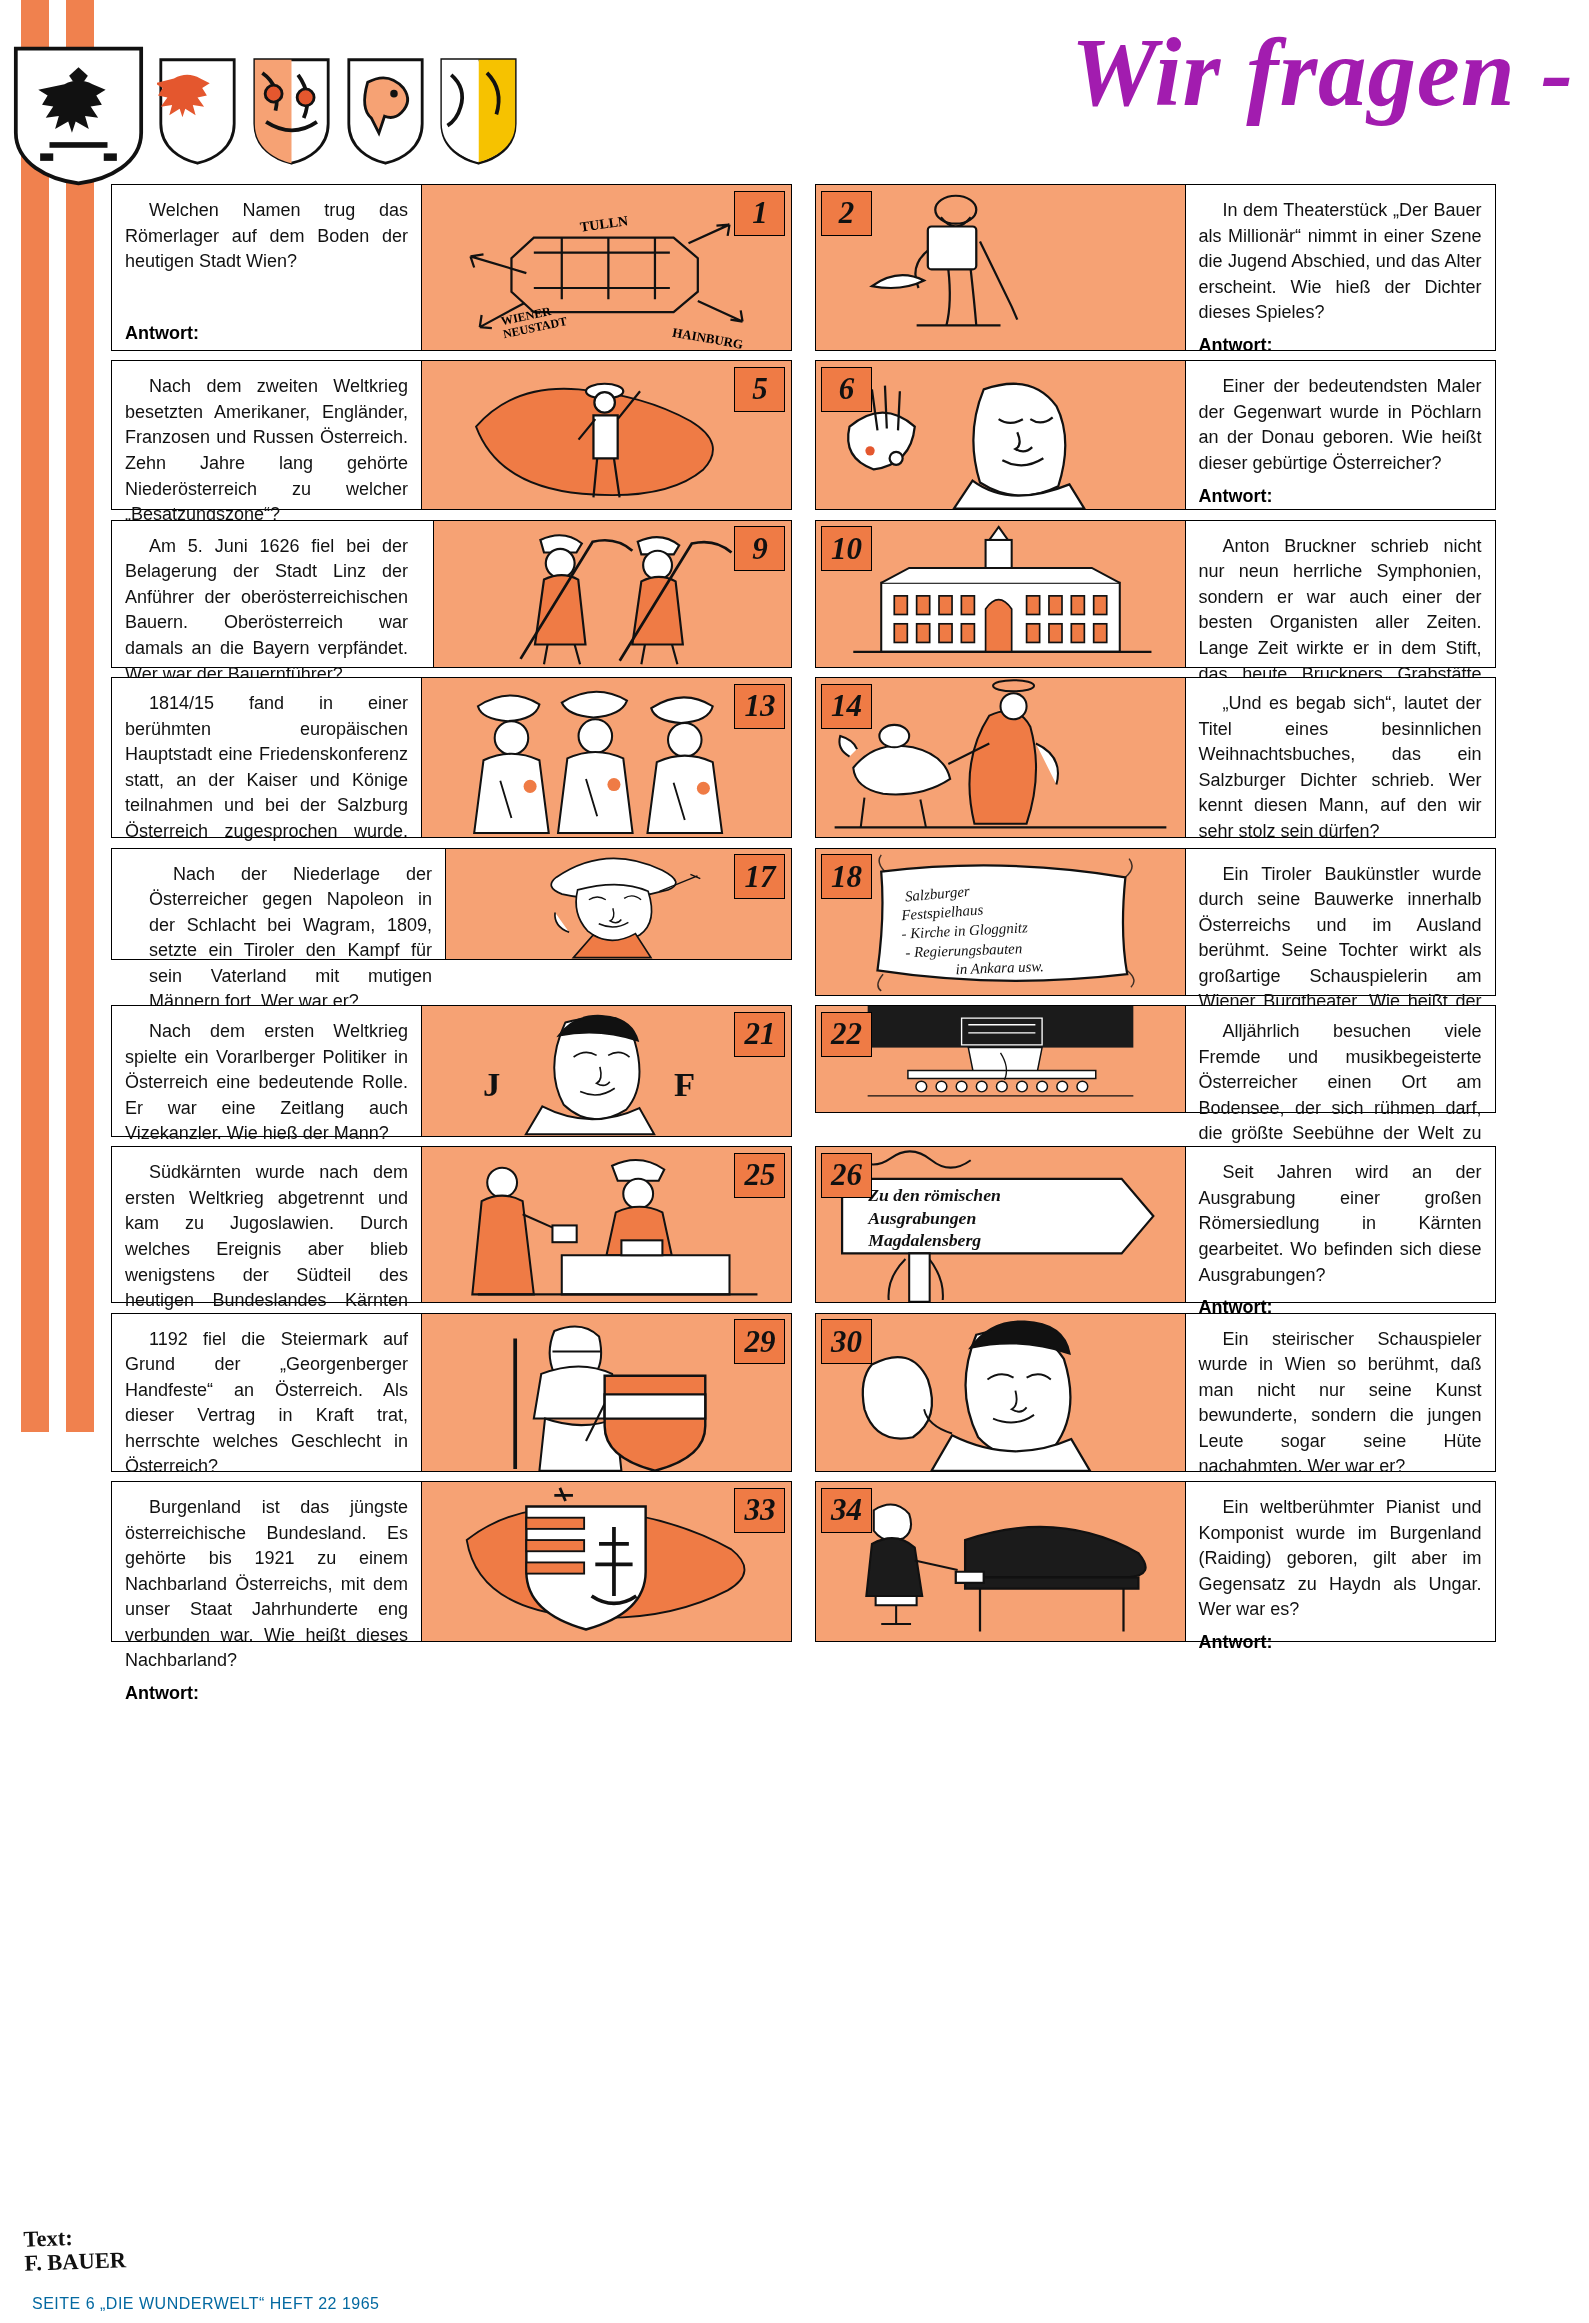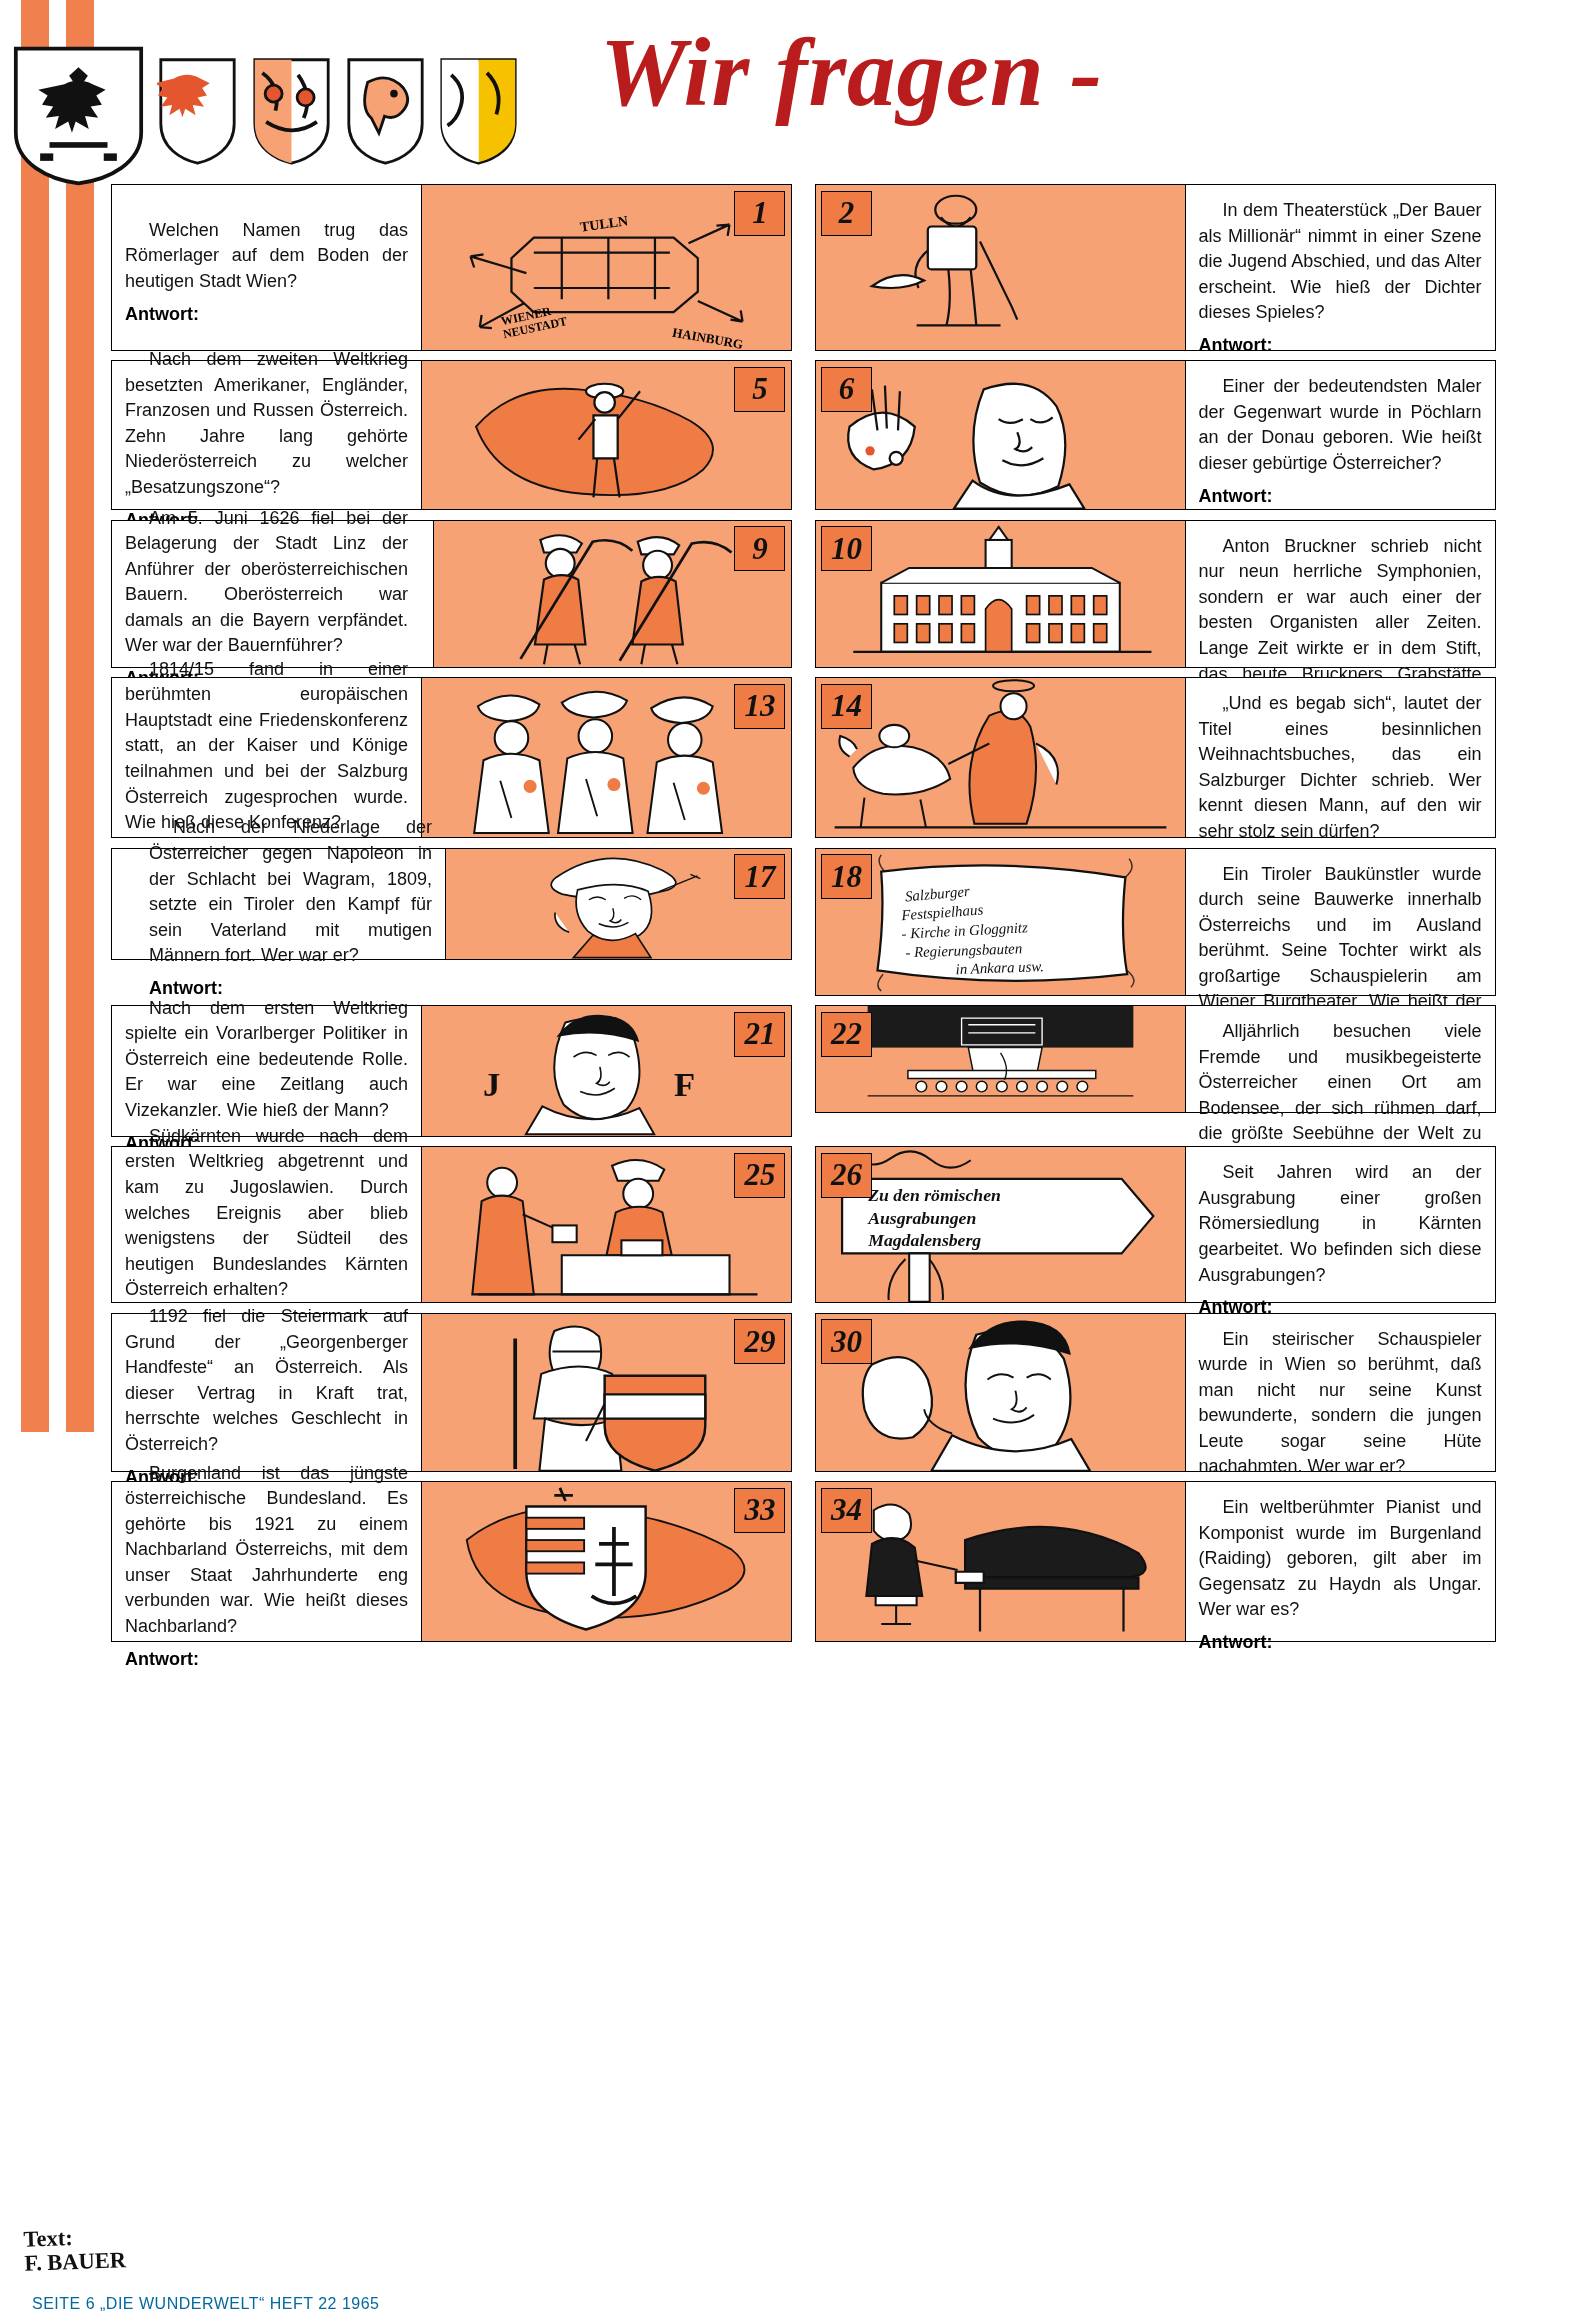--- a/index.html
+++ b/index.html
@@ -9,31 +9,31 @@
   .bar{position:absolute;top:0;background:#f0814e;}
   .bar1{left:20.6px;width:28px;height:1432px;}
   .bar2{left:66px;width:28px;height:1432px;}
 
   
   .crest-row{position:absolute;top:17px;left:0px;width:646px;height:169px;}
   .shield{position:absolute;}
   .title{
     position:absolute;top:17px;left:600px;width:974px;height:131px;
     font-family:"Liberation Serif",serif;font-style:italic;font-weight:bold;
-    font-size:97px;color:#b91c1c;letter-spacing:0.9px;white-space:nowrap;
+    font-size:97px;color:#a21caf;letter-spacing:0.9px;white-space:nowrap;text-align:right;
   }
 
   
   .sheet{position:absolute;left:111px;top:184px;width:1385px;}
   .row{display:flex;gap:22.5px;margin-bottom:9.4px;}
   .cell{
     width:681px;border:1.9px solid #000;background:#fff;position:relative;
     display:flex;box-sizing:border-box;
   }
-  .cell.left  .txt{order:1;justify-content:center;} .cell.left .pic{order:2;}
+  .cell.left  .txt{order:1;} .cell.left .pic{order:2;}
   .cell.right .pic{order:1;} .cell.right .txt{order:2;}
 
   .txt{
     width:309px;box-sizing:border-box;padding:13px 13px 5.6px 13px;
     display:flex;flex-direction:column;justify-content:space-between;
   }
   .q{
     font-size:18px;line-height:1.42;color:#111;text-align:justify;
     text-indent:24px;font-family:"Liberation Sans",sans-serif;
   }

